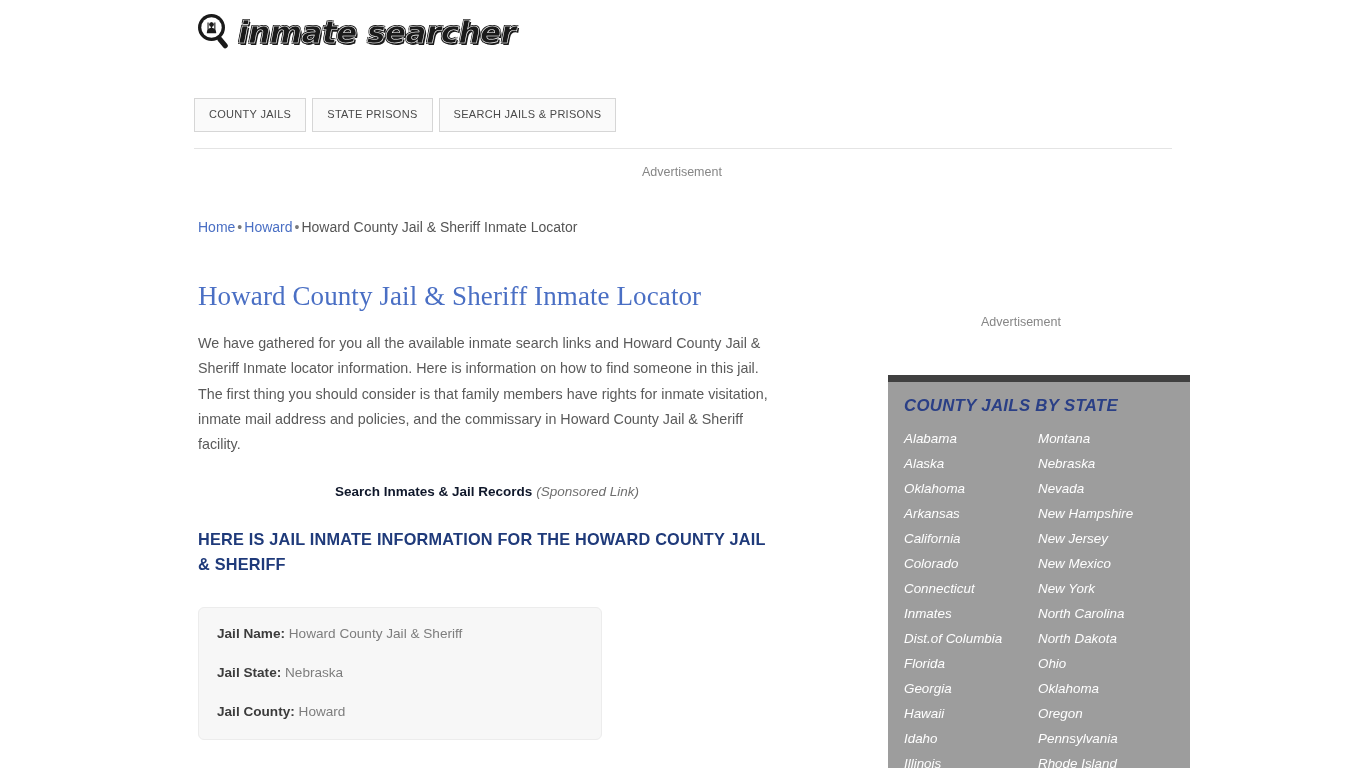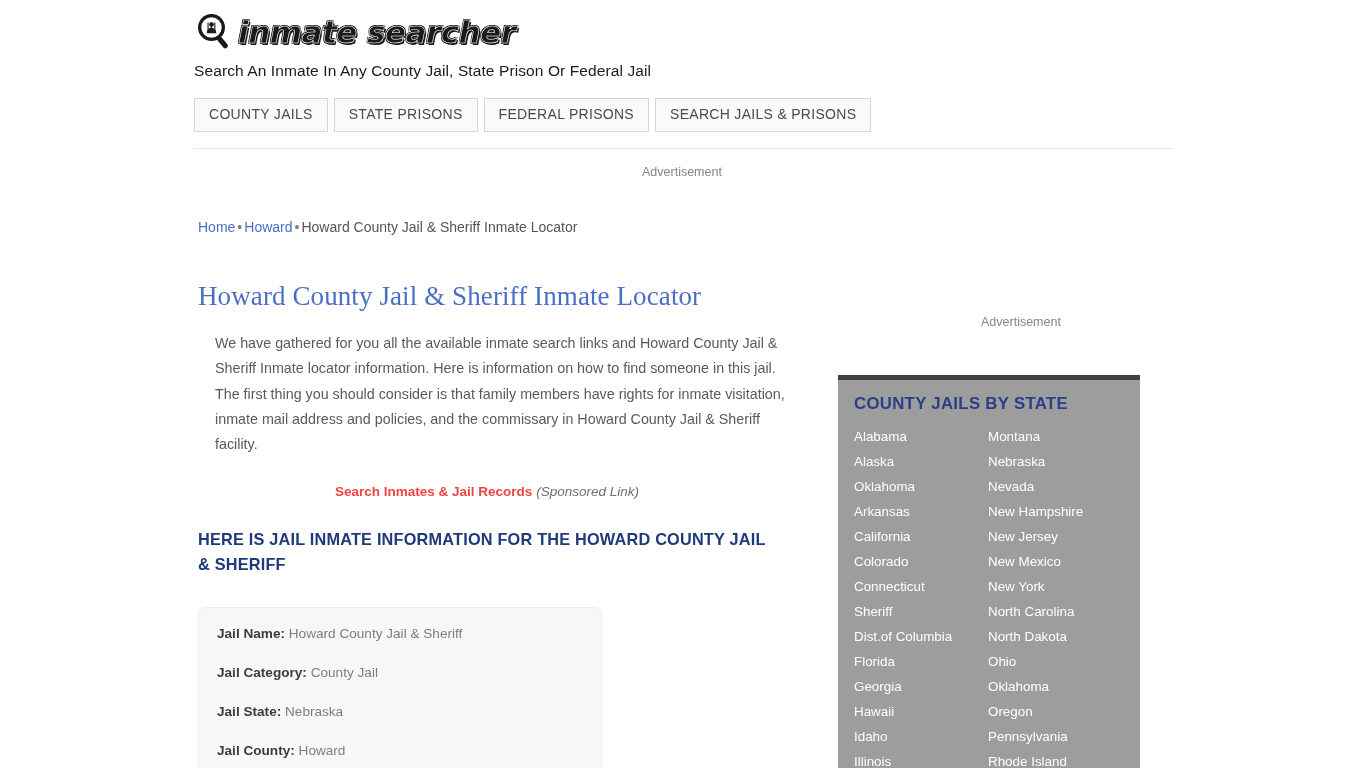--- a/index.html
+++ b/index.html
@@ -69,21 +69,21 @@
     position: absolute;
     left: 194px;
     top: 98px;
     display: flex;
     gap: 6px;
   }
   .nav-btn {
     border: 1px solid #d6d6d6;
     background: #fafafa;
     color: #4a4a4a;
-    font-size: 14px;
+    font-size: 11px;
     letter-spacing: 0.3px;
     padding: 8px 14px 9px 14px;
     line-height: 15px;
     white-space: nowrap;
     cursor: pointer;
     font-family: "Liberation Sans", sans-serif;
   }
   .nav-divider {
     position: absolute;
     left: 194px;
@@ -133,30 +133,29 @@
     margin: 44px 0 0 0;
     line-height: 32px;
     letter-spacing: 0.1px;
   }
   .intro {
     font-size: 14.3px;
     color: #5a5a5a;
     line-height: 25.3px;
     margin-top: 19px;
     width: 578px;
-    margin-left: 17px;
   }
   .sponsored {
     margin-top: 27px;
     text-align: center;
     width: 578px;
     font-size: 13.5px;
   }
   .sponsored a {
-    color: #ef4444;
+    color: #0f172a;
     font-weight: bold;
     text-decoration: none;
     cursor: pointer;
     text-align: center;
   }
   .sponsored .note {
     color: #6f6f6f;
     font-style: italic;
     margin-left: 4px;
   }
@@ -188,29 +187,30 @@
   }
   .info-row:last-child { margin-bottom: 0; }
   .info-row b {
     color: #3c3c3c;
     font-weight: bold;
   }
 
   
   .sidebar {
     position: absolute;
-    left: 838px;
+    left: 888px;
     top: 375px;
     width: 302px;
     background: #9d9d9d;
-    border-top: 5px solid #404040;
+    border-top: 7px solid #404040;
     padding: 14px 0 0 0;
     box-sizing: border-box;
     height: 393px;
     overflow: hidden;
+    font-style: italic;
   }
   .sidebar-title {
     font-size: 16.8px;
     font-weight: bold;
     color: #2a3f86;
     padding: 0 0 10px 16px;
     letter-spacing: 0.3px;
     font-family: "Liberation Sans", sans-serif;
   }
   .state-cols {
@@ -245,27 +245,25 @@
             <path d="M16.9 11.5 h1.1 v10.5 h-1.1 z"></path>
             <path d="M20.3 11.5 h1.1 v10.5 h-1.1 z"></path>
             <ellipse cx="17.5" cy="13.6" rx="2.4" ry="2.4"></ellipse>
             <path d="M12.8 22.2 c0-3.2 2.1-5.4 4.7-5.4 s4.7 2.2 4.7 5.4 z"></path>
           </g>
           <rect x="25.5" y="25" width="5.2" height="13.5" rx="2.4" transform="rotate(-40 28 31)" fill="#1a1a1a"></rect>
         </svg>
       </span>
       <span class="logo-wordmark">inmate searcher</span>
     </div>
-    <div class="tagline">Search An Inmate In Any County Jail, State Prison Or Federal Jail</div>
   </div>
 
   <div class="nav">
     <div class="nav-btn">COUNTY JAILS</div>
     <div class="nav-btn">STATE PRISONS</div>
-    <div class="nav-btn">FEDERAL PRISONS</div>
     <div class="nav-btn">SEARCH JAILS &amp; PRISONS</div>
   </div>
   <div class="nav-divider"></div>
 
   <div class="ad-label ad-top">Advertisement</div>
   <div class="ad-label ad-right">Advertisement</div>
 
   <div class="main">
 
     <div class="breadcrumb">
@@ -279,24 +277,20 @@
     <div class="sponsored">
       <a>Search Inmates &amp; Jail Records</a><span class="note">(Sponsored Link)</span>
     </div>
 
     <h2 class="section-head">HERE IS JAIL INMATE INFORMATION FOR THE HOWARD COUNTY JAIL &amp; SHERIFF</h2>
 
     <div class="info-card">
       <div class="info-row">
         <b>Jail Name:</b>
         <span>Howard County Jail &amp; Sheriff</span>
-      </div>
-      <div class="info-row">
-        <b>Jail Category:</b>
-        <span>County Jail</span>
       </div>
       <div class="info-row">
         <b>Jail State:</b>
         <span>Nebraska</span>
       </div>
       <div class="info-row">
         <b>Jail County:</b>
         <span>Howard</span>
       </div>
 
@@ -308,21 +302,21 @@
     <div class="sidebar-title">COUNTY JAILS BY STATE</div>
     <div class="state-cols">
       <div class="state-col">
           <div class="state-item">Alabama</div>
           <div class="state-item">Alaska</div>
           <div class="state-item">Oklahoma</div>
           <div class="state-item">Arkansas</div>
           <div class="state-item">California</div>
           <div class="state-item">Colorado</div>
           <div class="state-item">Connecticut</div>
-          <div class="state-item">Sheriff</div>
+          <div class="state-item">Inmates</div>
           <div class="state-item">Dist.of Columbia</div>
           <div class="state-item">Florida</div>
           <div class="state-item">Georgia</div>
           <div class="state-item">Hawaii</div>
           <div class="state-item">Idaho</div>
           <div class="state-item">Illinois</div>
         </div>
       <div class="state-col">
           <div class="state-item">Montana</div>
           <div class="state-item">Nebraska</div>

